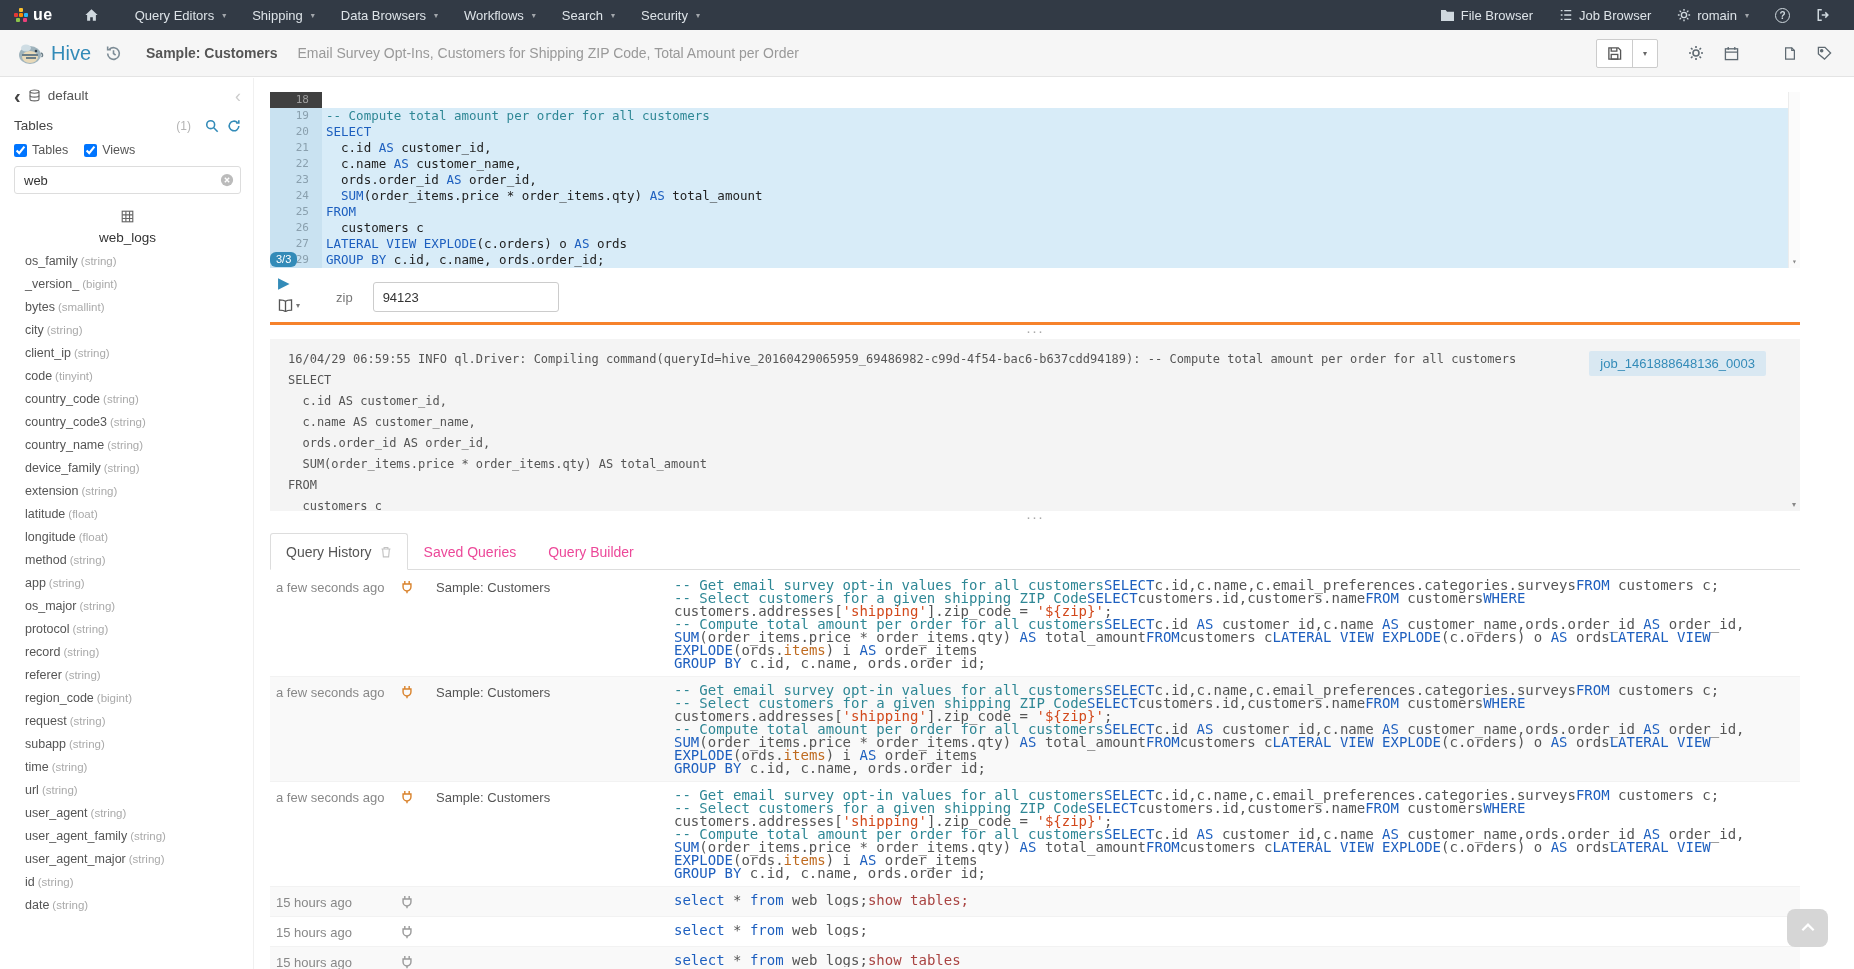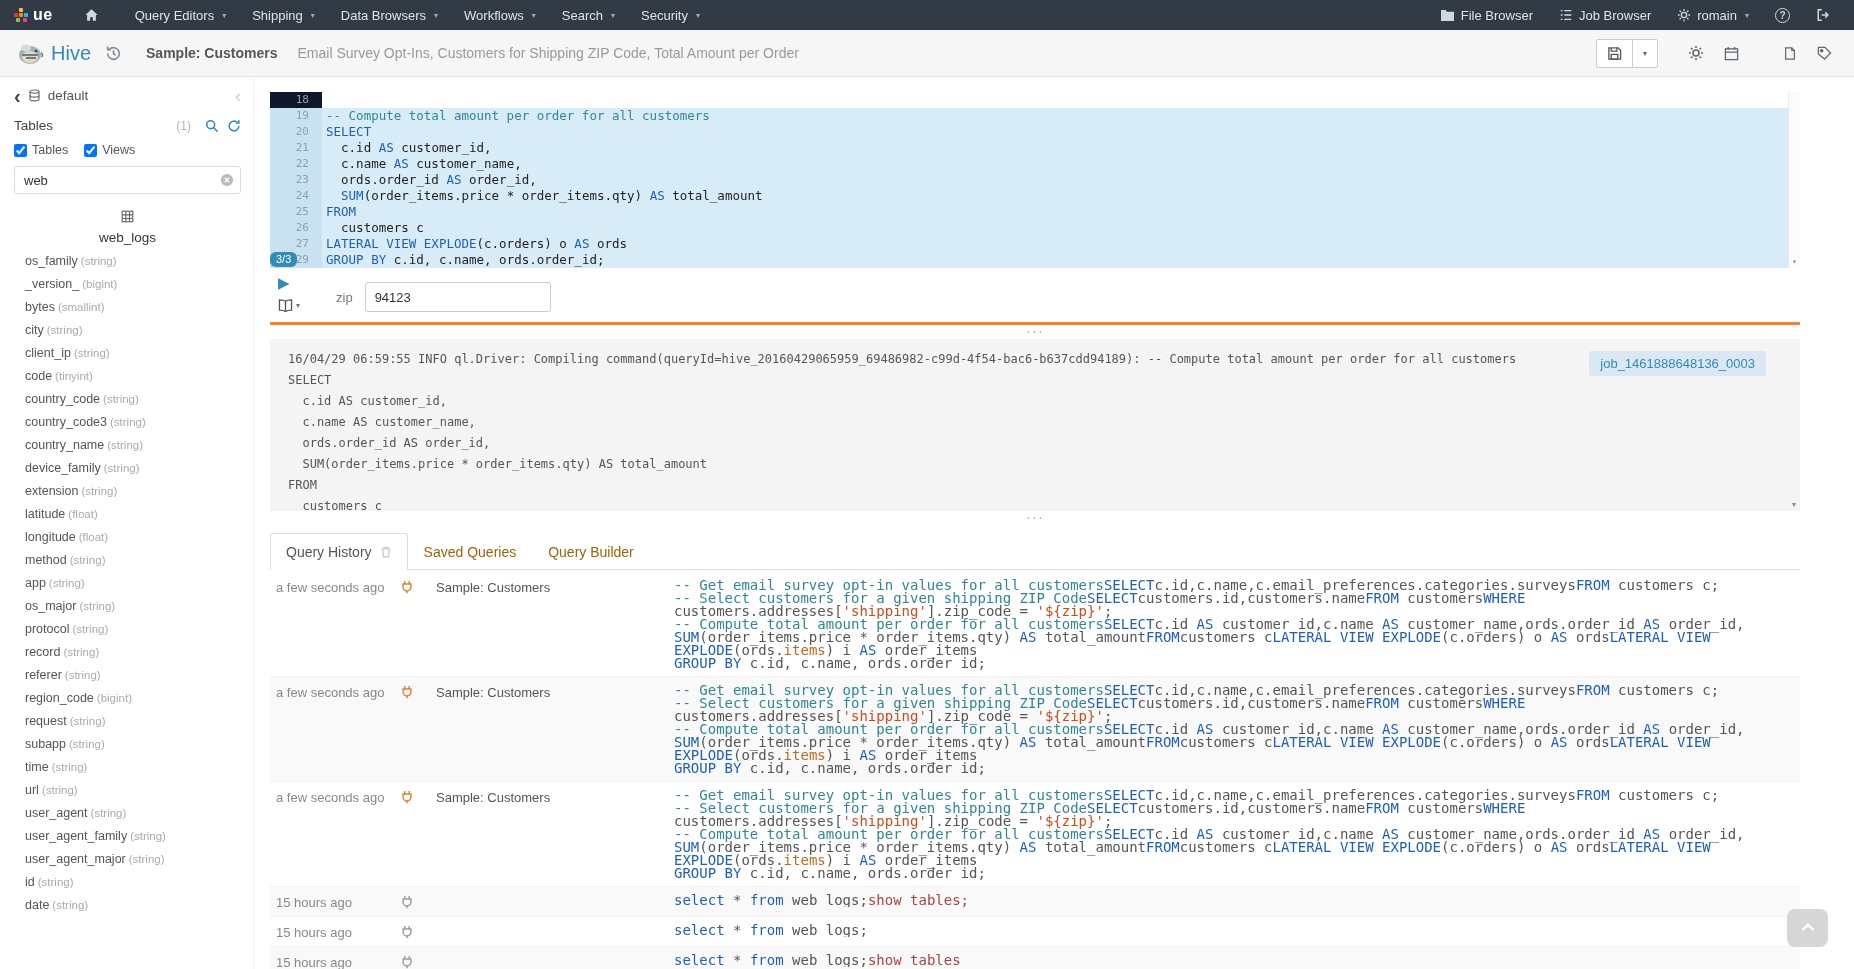--- a/index.html
+++ b/index.html
@@ -66,51 +66,51 @@
   .column{height:23px;line-height:23px;font-size:12.5px;color:#555;cursor:pointer;white-space:nowrap;}
   .col-type{color:#aaa;font-size:11.5px;margin-left:3px;}
 
   
   .main{position:absolute;left:254px;top:78px;right:0;bottom:0;padding:14px 0 0 16px;overflow:hidden;}
   .editor,.exec-area,.progress,.log,.tabs-bar,.history-rows,.handle{width:1530px;}
 
   .editor{position:relative;font-family:"DejaVu Sans Mono",monospace;font-size:12.5px;}
   .line{display:flex;height:16px;line-height:16px;}
   .line.sel{background:#d8ecf8;}
-  .gut{flex:none;width:52px;padding-right:13px;text-align:right;background:#0f172a;color:#9d9d9d;font-size:11px;}
+  .gut{flex:none;width:52px;padding-right:13px;text-align:right;background:#404040;color:#9d9d9d;font-size:11px;}
   .line.sel .gut{background:#c9e2f1;color:#8aa0ae;}
   .code{white-space:pre;padding-left:4px;color:#222;}
   .tok-k{color:#1d5fbf;}
   .tok-c{color:#2e8795;}
   .tok-s{color:#d2491c;}
   .tok-o{color:#bf6a1f;}
   .tok-r{color:#a94442;}
   .result-badge{position:absolute;left:0;top:160px;background:#338bb8;color:#fff;font-family:"Liberation Sans",sans-serif;font-size:11px;padding:1px 6px 2px;border-radius:6px;}
   .v-scroll{position:absolute;top:0;right:0;bottom:0;width:12px;background:#fbfbfb;border-left:1px solid #ececec;}
   .v-scroll .arr{position:absolute;bottom:0;left:0;right:0;text-align:center;font-size:8px;color:#888;line-height:12px;cursor:pointer;}
 
   .exec-area{display:flex;margin-top:6px;align-items:flex-end;}
   .exec-left{width:52px;flex:none;display:flex;flex-direction:column;gap:7px;padding-left:8px;}
   .play{border:0;background:none;color:#338bb8;font-size:15px;cursor:pointer;text-align:left;padding:0;width:22px;}
   .book-row{display:flex;align-items:center;gap:3px;color:#555;cursor:pointer;}
   .caret2{font-size:8px;color:#777;}
-  .vars{display:flex;align-items:center;gap:12px;margin-left:14px;}
+  .vars{display:flex;align-items:center;gap:20px;margin-left:14px;}
   .var-label{color:#777;font-size:13px;}
   .var-input{width:186px;height:30px;border:1px solid #ccc;border-radius:3px;padding:0 9px;font-size:13px;color:#333;outline:none;}
 
   .progress{height:3px;background:#f6822b;margin-top:10px;}
   .handle{text-align:center;color:#aaa;font-size:15px;line-height:11px;height:12px;letter-spacing:1px;cursor:row-resize;user-select:none;}
 
   .log{position:relative;background:#f4f4f4;margin-top:2px;height:172px;padding:10px 20px 0 18px;overflow:hidden;}
   .log-line{font-family:"DejaVu Sans Mono",monospace;font-size:12px;color:#555;line-height:21px;white-space:pre;}
   .job-chip{position:absolute;top:12px;right:34px;background:#d9e8f2;color:#338bb8;font-size:13px;padding:5px 11px;border-radius:2px;cursor:pointer;}
   .log .v-scroll{background:transparent;border-left:none;}
 
   .tabs-bar{display:flex;margin-top:10px;border-bottom:1px solid #ddd;}
-  .tab{padding:10px 15px 9px;font-size:14px;color:#a16207;cursor:pointer;border:1px solid transparent;margin-bottom:-1px;display:flex;align-items:center;gap:8px;}
+  .tab{padding:10px 15px 9px;font-size:14px;color:#ec4899;cursor:pointer;border:1px solid transparent;margin-bottom:-1px;display:flex;align-items:center;gap:8px;}
   .tab.active{background:#fff;border-color:#ddd #ddd #fff;border-radius:3px 3px 0 0;color:#555;}
   .tab-extra-icon{color:#c2c2c2;display:inline-flex;}
 
   .history-rows{margin-top:2px;}
   .hrow{display:flex;align-items:flex-start;border-bottom:1px solid #f2f2f2;padding:7px 0 6px;}
   .hrow:nth-of-type(even){background:#f9f9f9;}
   .htime{flex:none;width:130px;font-size:13px;color:#888;padding-left:6px;padding-top:1px;}
   .hicon{flex:none;width:36px;color:#9a9a9a;padding-top:1px;display:inline-flex;}
   .hrow.recent .hicon{color:#d9822b;}
   .hname{flex:none;width:238px;font-size:13px;color:#555;padding-top:1px;}

